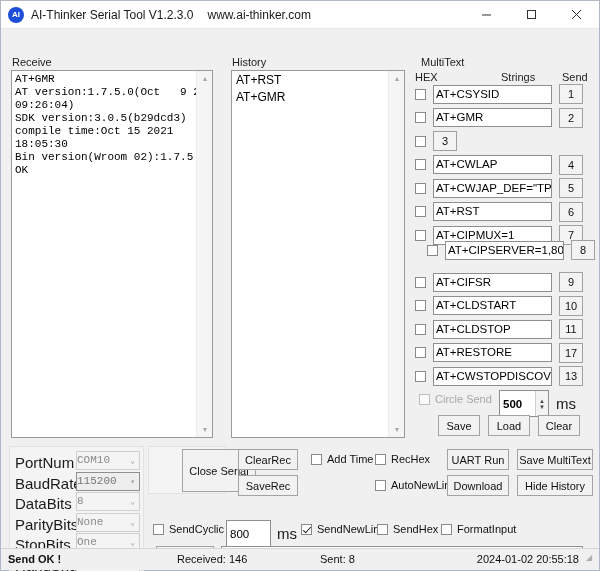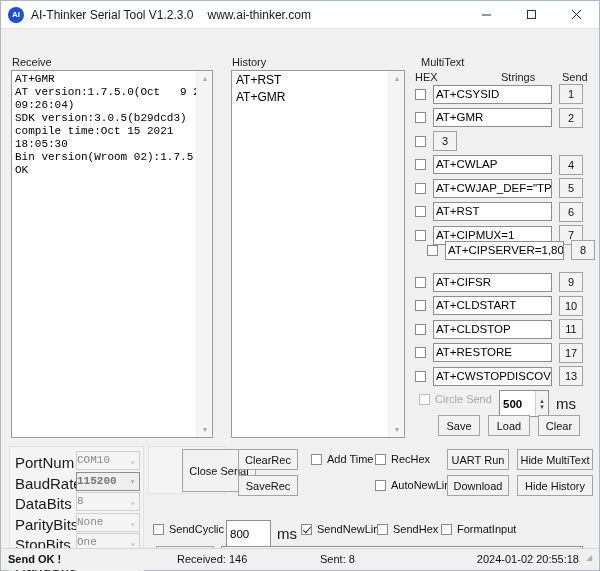--- a/index.html
+++ b/index.html
@@ -198,21 +198,21 @@
     position: absolute;
     height: 19px;
     border: 1px solid #cfcfcf;
     background: #f4f4f4;
     font-size: 11px;
     color: #8a8a8a;
     line-height: 17px;
     display: flex; align-items: center;
     font-family: "Liberation Mono", monospace;
   }
-  .combo.active { border-color: #8f8f8f; background: #eeeeee; color: #777; font-weight: bold; }
+  .combo.active { border-color: #8f8f8f; background: #eeeeee; color: #777; }
   .combo .chev {
     margin-left: auto;
     margin-right: 4px;
     color: #9a9a9a;
     font-size: 8px;
   }
   .chk-wrap {
     position: absolute;
     display: flex;
     align-items: center;
@@ -469,21 +469,21 @@
       <span class="cb"></span>
       <span>RecHex</span>
     </div>
     <div class="chk-wrap" style="left:374px; top:450px;">
       <span class="cb"></span>
       <span>AutoNewLine</span>
     </div>
 
     <div class="btn small" style="left:446px; top:420px; width:62px;">UART Run</div>
     <div class="btn small" style="left:446px; top:446px; width:62px;">Download</div>
-    <div class="btn small" style="left:516px; top:420px; width:76px;">Hide MultiText</div>
+    <div class="btn small" style="left:516px; top:420px; width:76px;">Save MultiText</div>
     <div class="btn small" style="left:516px; top:446px; width:76px;">Hide History</div>
 
     <div class="chk-wrap" style="left:152px; top:494px;text-align:center;">
       <span class="cb"></span>
       <span>SendCyclic</span>
     </div>
     <div class="sendinput" style="left:225px; top:491px; width:45px; height:27px;">
       <span>800</span>
     </div>
     <div class="lbl" style="left:276px; top:496px;">ms</div>

